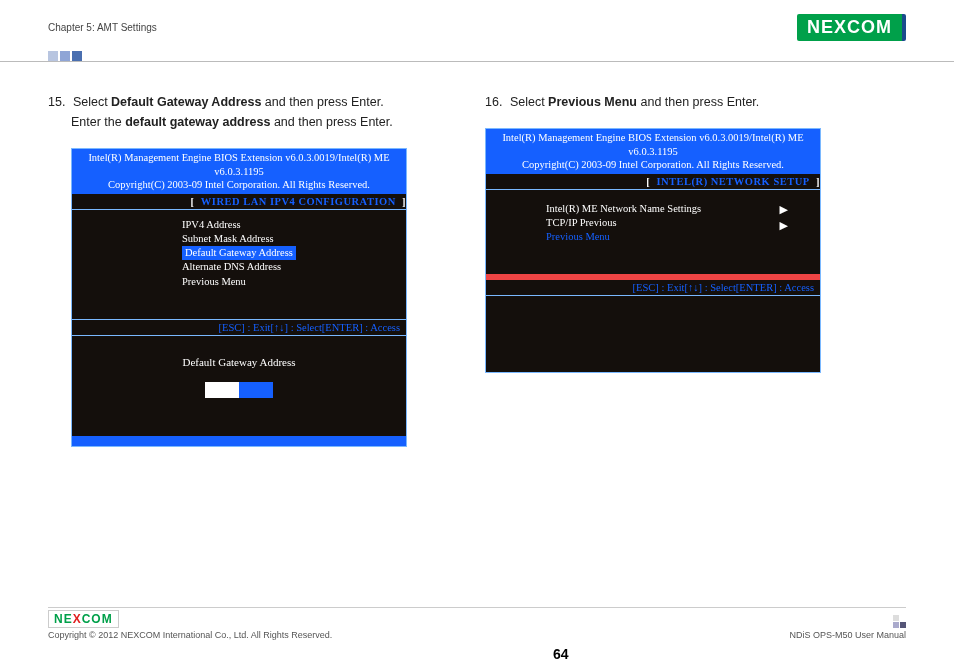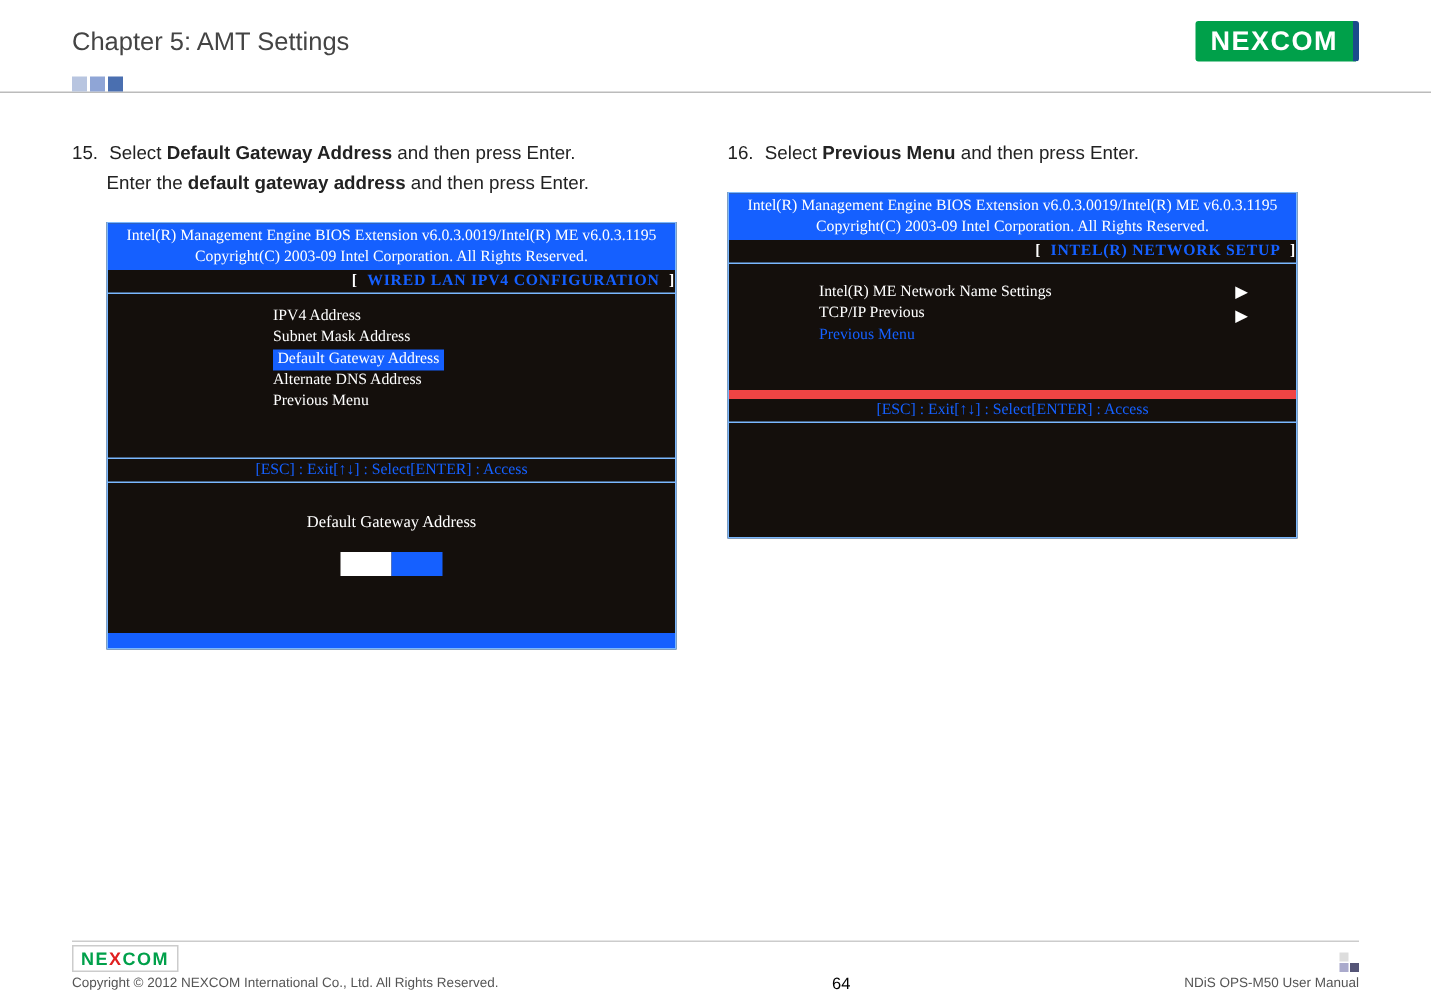--- a/index.html
+++ b/index.html
@@ -11,21 +11,21 @@
     position: relative;
     font-size: 11px;
     color: #333;
   }
   .header {
     display: flex;
     justify-content: space-between;
     align-items: center;
     padding: 14px 48px 6px 48px;
   }
-  .chapter-title { font-size: 17px; color: #444; }
+  .chapter-title { font-size: 10px; color: #444; }
   .logo-main {
     background: #00a04a;
     color: #fff;
     font-weight: bold;
     font-size: 18px;
     padding: 3px 10px;
     border-radius: 2px;
     letter-spacing: 1px;
     border-right: 4px solid #1a4b8c;
   }
@@ -57,21 +57,21 @@
   .instruction b { font-weight: bold; }
   .indent { margin-left: 23px; }
 
   .bios {
     border: 1.5px solid #7ab8ff;
     background: #140f0c;
     color: #fff;
     font-family: "Times New Roman", Times, serif;
     font-size: 11px;
     margin-left: 23px;
-    width: 380px;
+    width: 336px;
   }
   .bios-header {
     background: #1560ff;
     color: #fff;
     text-align: center;
     padding: 2px 4px;
     line-height: 1.3;
     font-size: 10.5px;
   }
   .bios-title-bar {
@@ -106,21 +106,21 @@
   .arrow-right {
     position: absolute;
     right: 32px;
     color: #fff;
     font-size: 11px;
   }
   .keybar {
     background: #140f0c;
     color: #1560ff;
     display: flex;
-    justify-content: center;
+    justify-content: flex-end;
     padding: 2px 6px;
     font-size: 10.5px;
     border-bottom: 1px solid #7ab8ff;
   }
   .bios-body2 {
     min-height: 100px;
     text-align: center;
     padding: 20px 0;
     position: relative;
   }
@@ -146,21 +146,21 @@
   .footer-logo {
     background:#fff;
     color:#00a04a;
     font-weight:bold;
     font-size:12px;
     border:1px solid #ccc;
     padding:1px 5px;
     letter-spacing:1px;
   }
   .foot-row { display:flex; justify-content:space-between; align-items:flex-start; font-size:9px; color:#555; margin-top:2px;}
-  .pagenum { font-weight:normal; font-size:11px; color:#000;}
+  .pagenum { font-weight:bold; font-size:14px; color:#000;margin-top:16px;}
   .footer-sq { display:flex; gap:1px; flex-direction:column; }
   .footer-sq-row { display:flex; gap:1px;}
 </style>
 </head>
 <body>
 
 <div class="header">
   <div class="chapter-title">Chapter 5: AMT Settings</div>
   <div class="logo-main">NE<span class="x">X</span>COM</div>
 </div>

